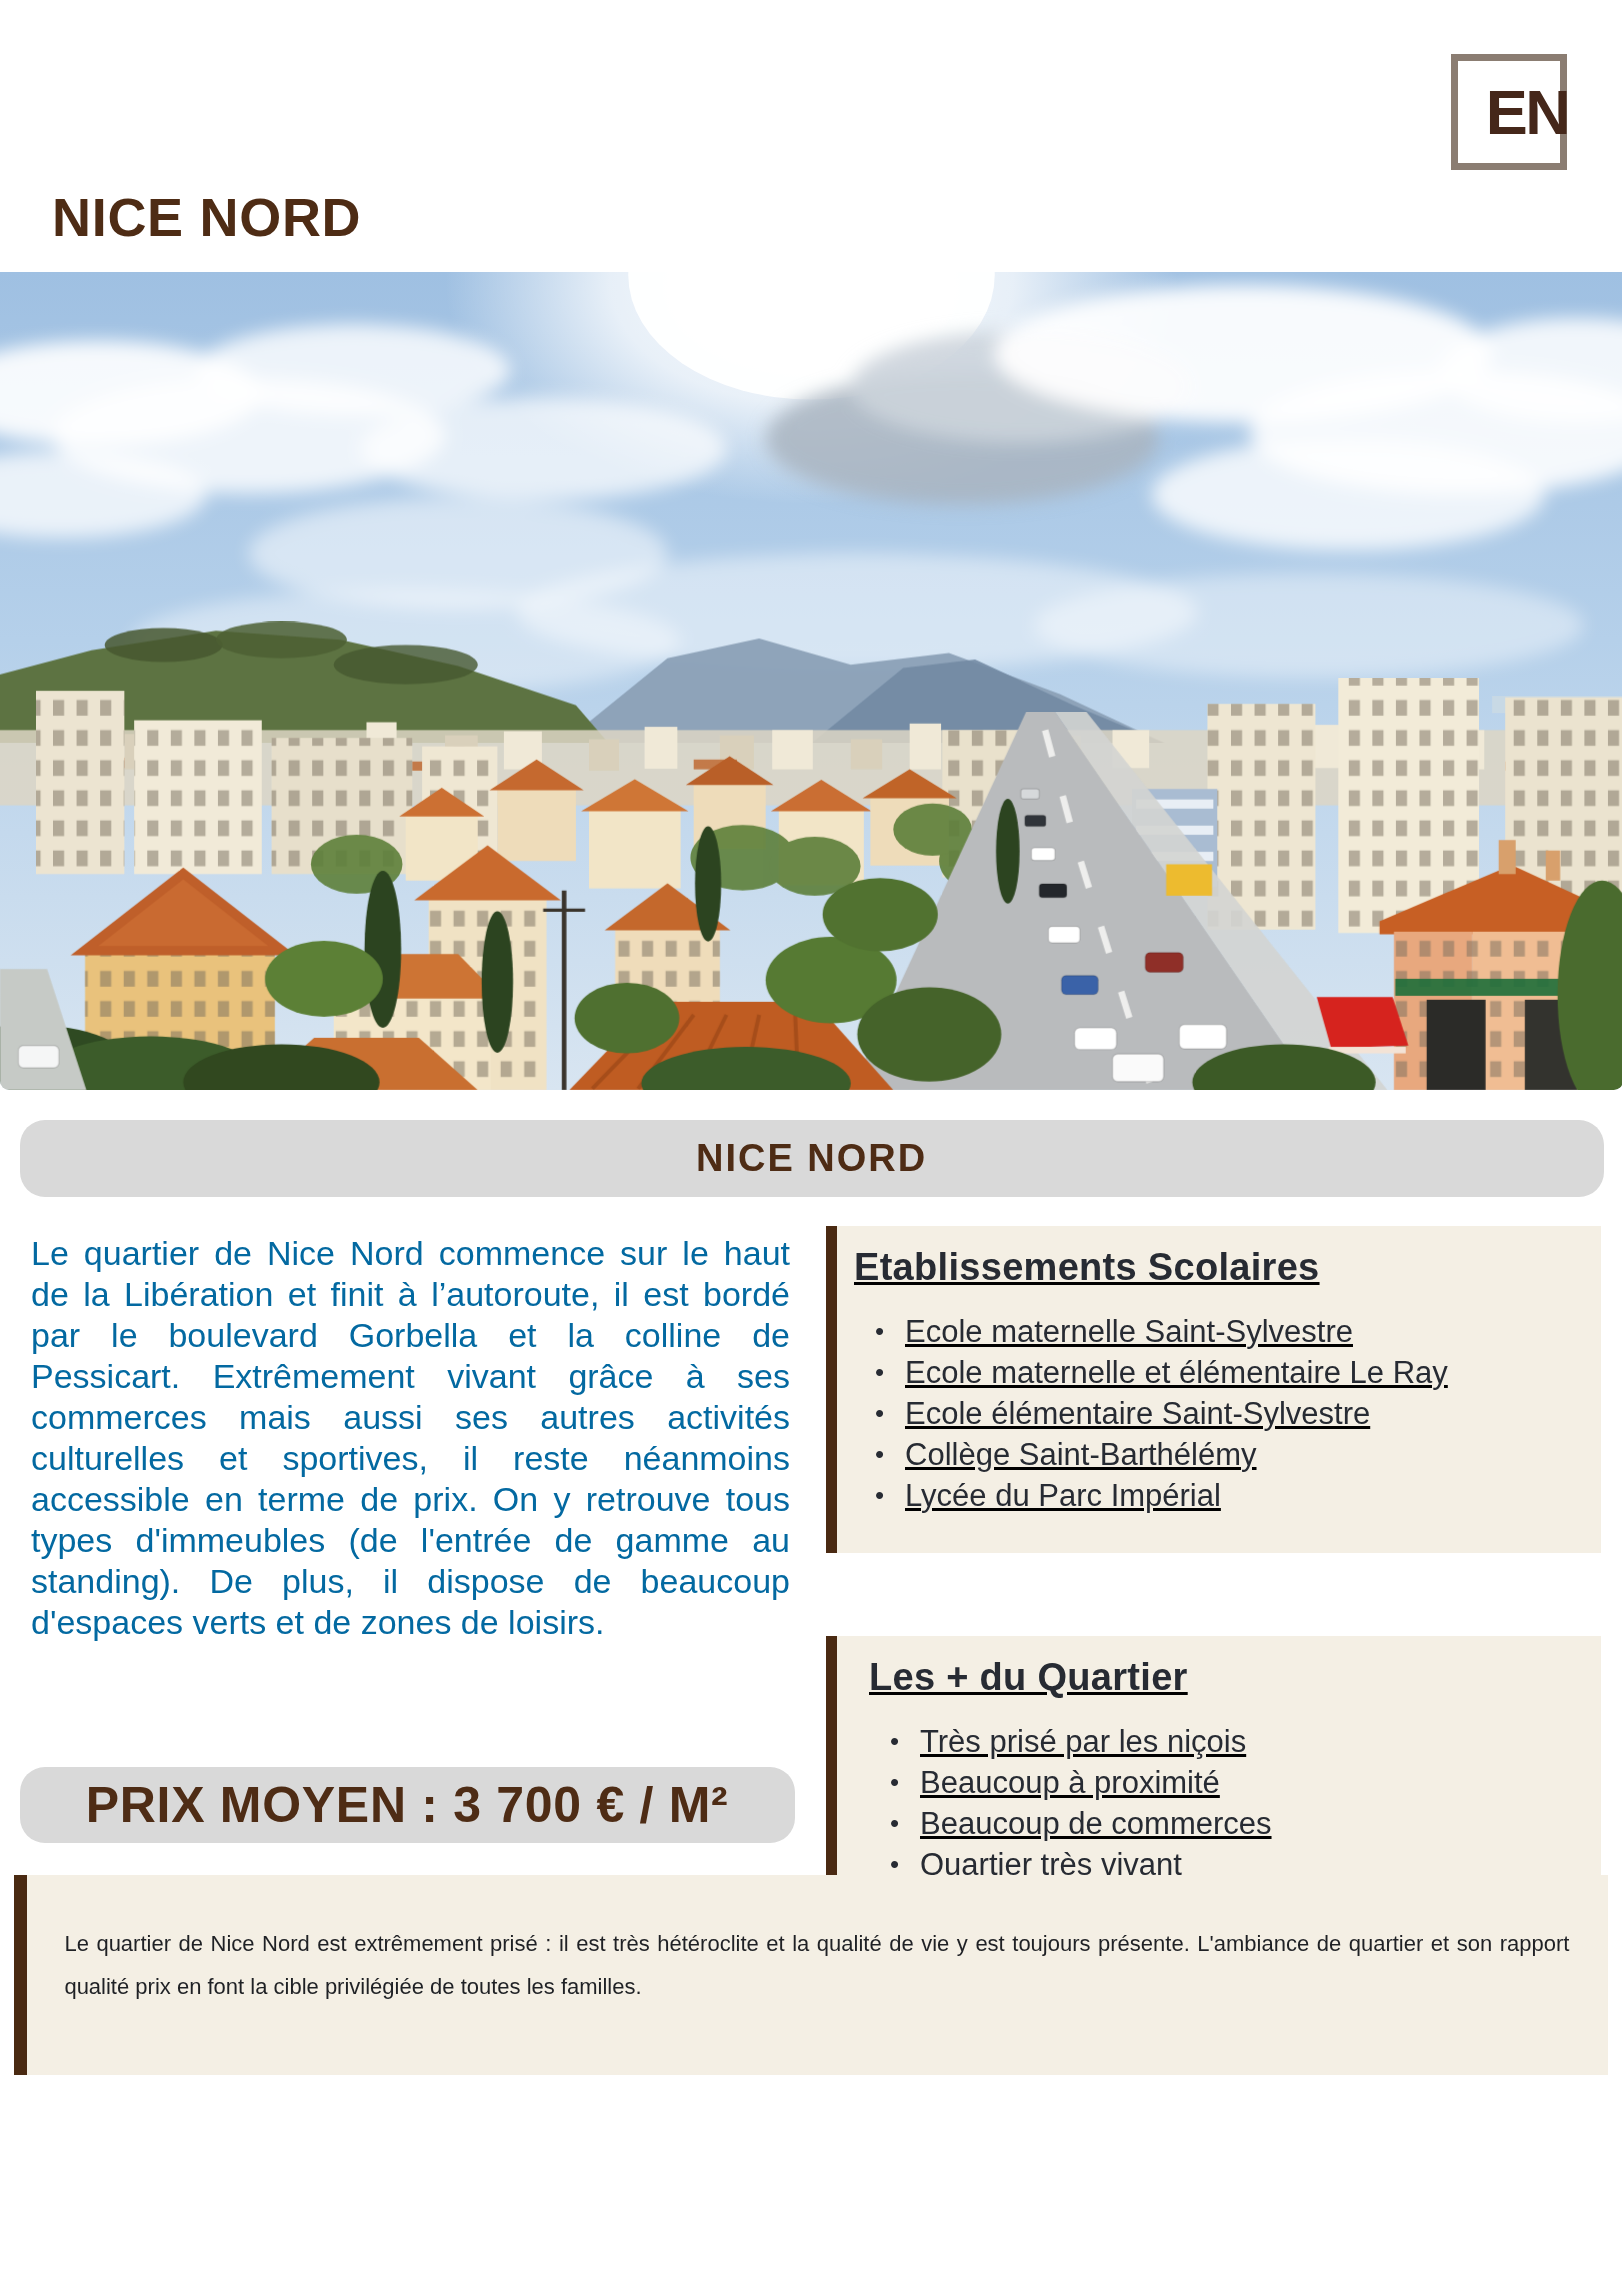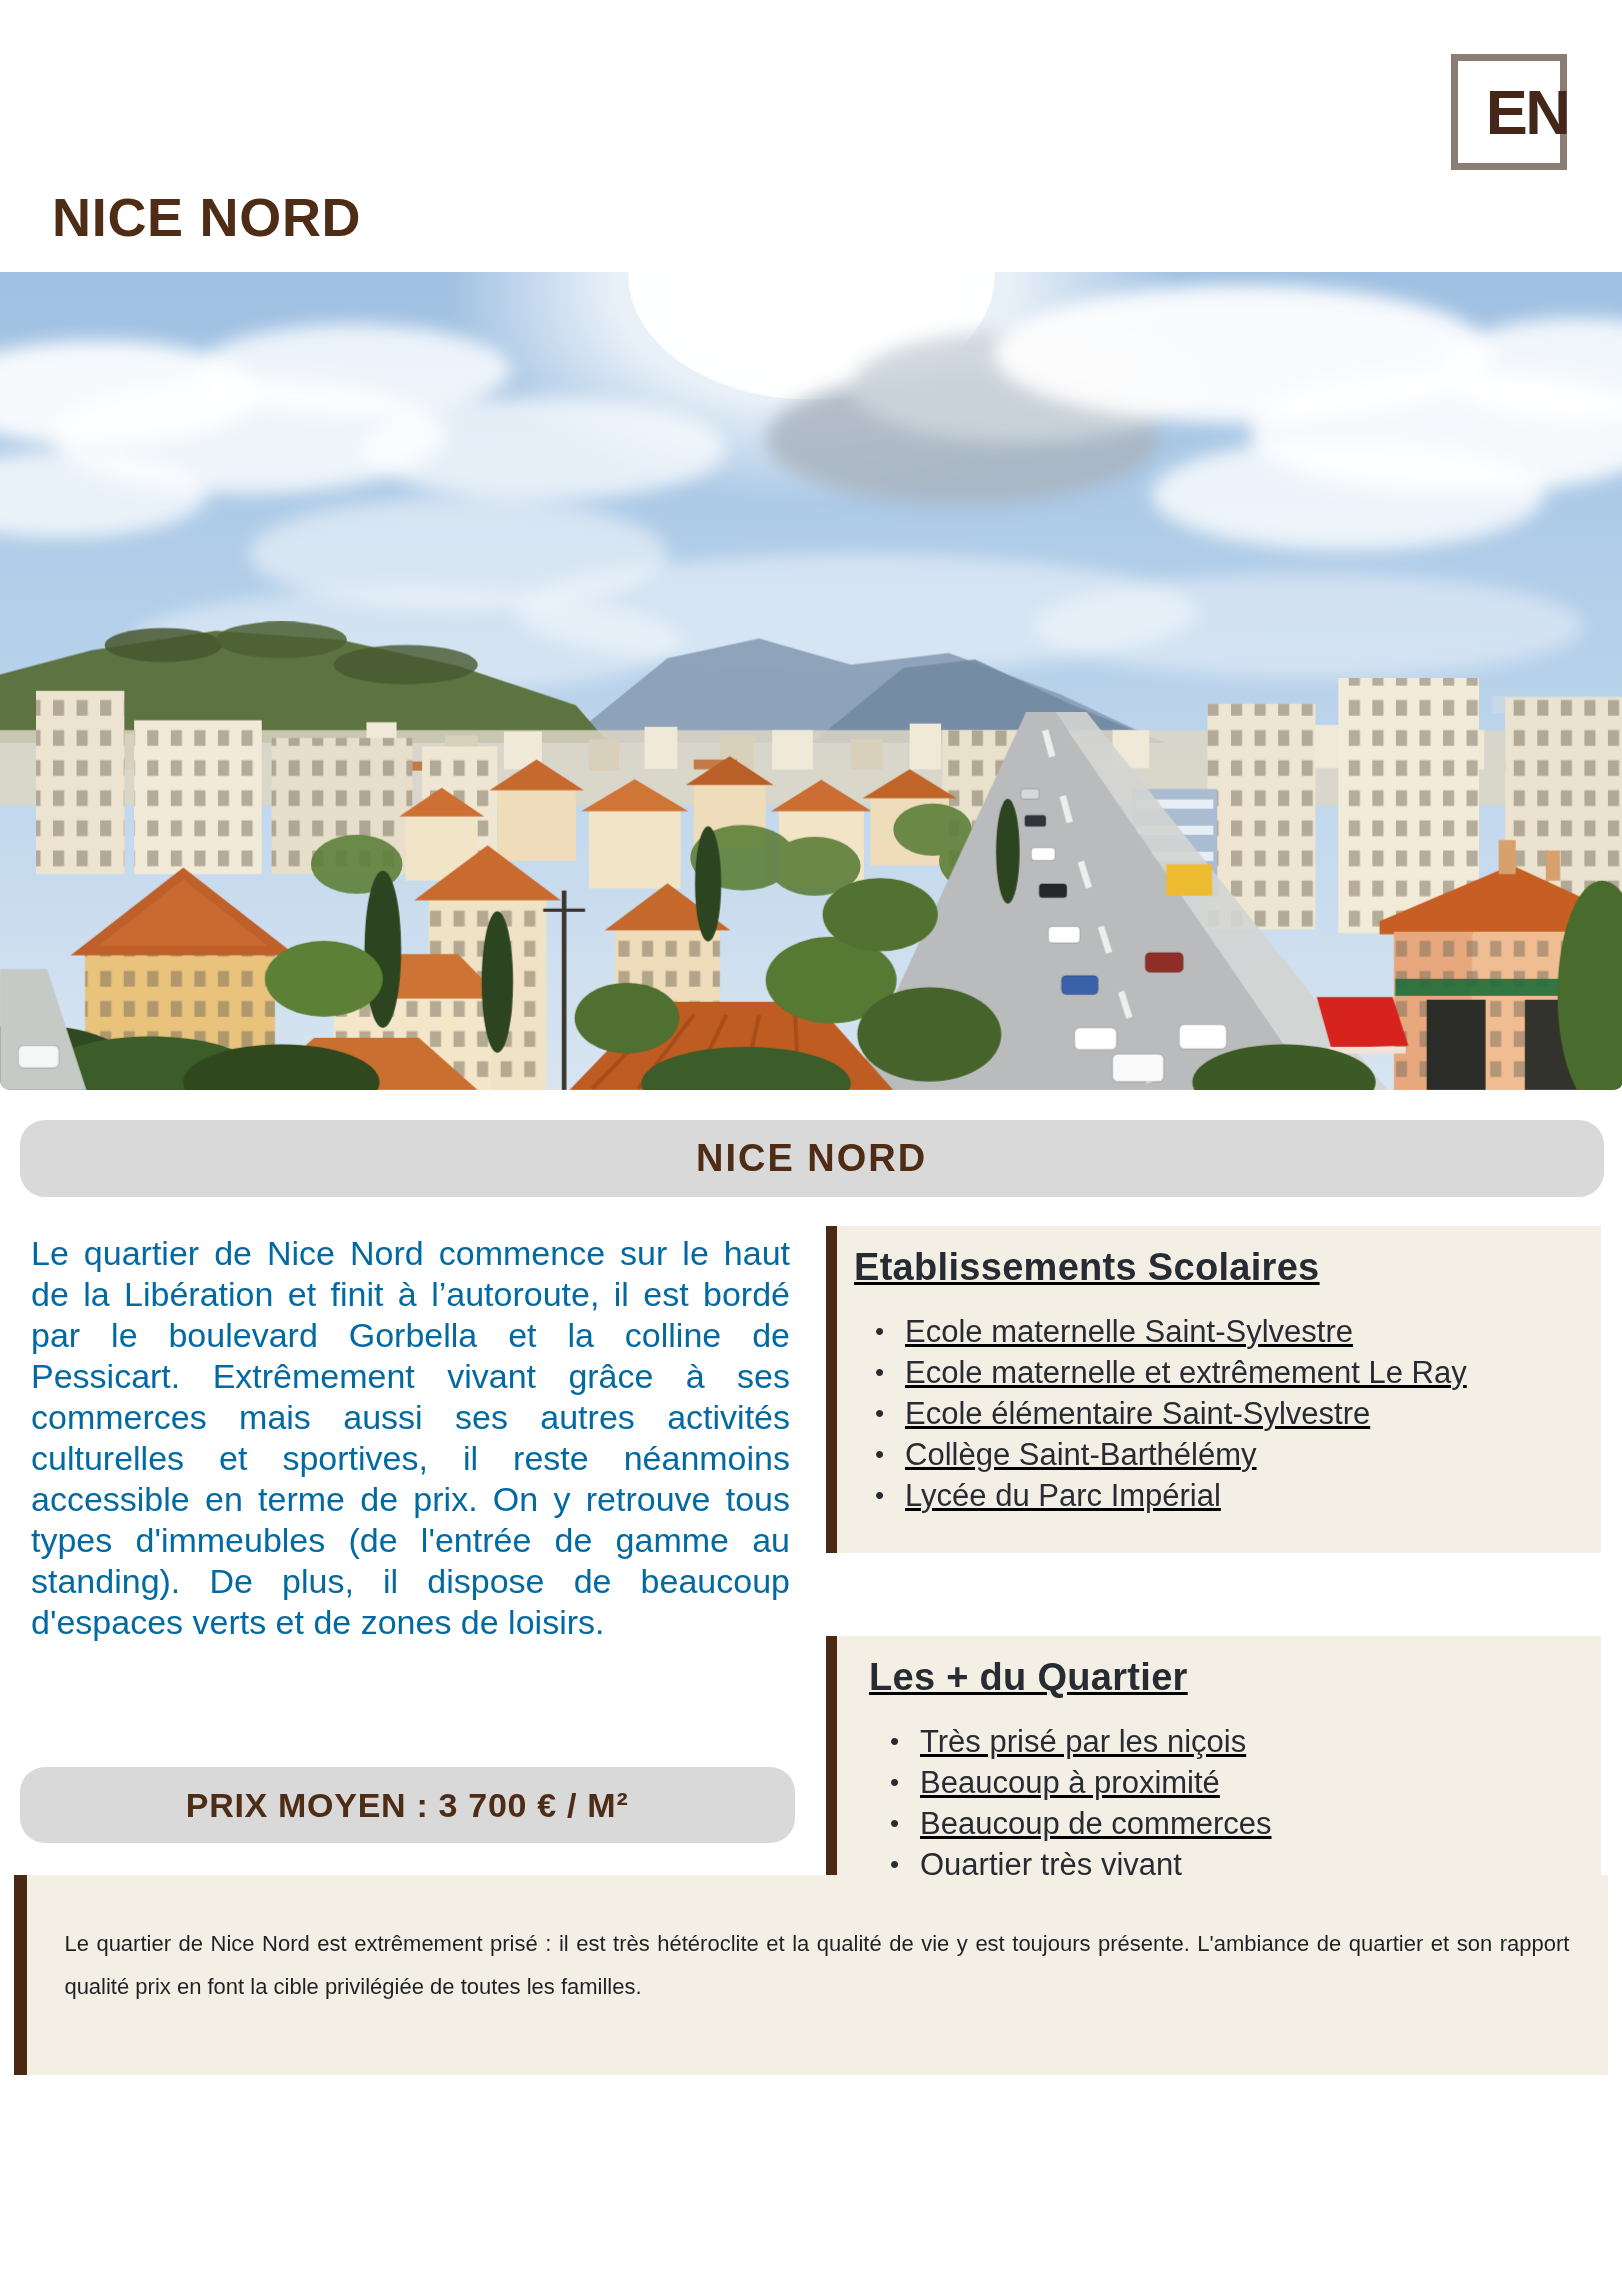--- a/index.html
+++ b/index.html
@@ -18,21 +18,21 @@
 
   
   .hero{position:absolute;left:0;top:272px;width:1623px;height:818px;overflow:hidden;
         border-radius:0 0 9.2px 9.2px;}
   .hero svg{display:block;width:100%;height:100%;}
 
   
   .pill{position:absolute;background:#d9d9d9;border-radius:25px;display:flex;
         align-items:center;justify-content:center;color:#4e2c15;font-weight:800;}
   .pill.section{left:19.6px;top:1120px;width:1584px;height:77px;font-size:38px;letter-spacing:2px;}
-  .pill.price{left:19.6px;top:1767px;width:775px;height:76px;font-size:34px;letter-spacing:0.7px;}
+  .pill.price{left:19.6px;top:1767px;width:775px;height:76px;font-size:50px;letter-spacing:0.7px;}
 
   
   .desc{position:absolute;left:31px;top:1233px;width:759px;font-size:34px;line-height:41px;
         color:#0369a1;text-align:justify;font-weight:500;}
 
   
   .box{position:absolute;left:826px;width:775px;background:#f4efe4;
        border-left:11.8px solid #4a2a12;box-sizing:border-box;padding:19.6px 26px 0 17px;text-decoration:underline;}
   .box.schools{top:1226px;height:327px;}
   .box.advantages{top:1636px;height:266px;padding-left:32px;}
@@ -274,21 +274,21 @@
   <div class="pill section">
     <span>NICE NORD</span>
   </div>
 
   <div class="desc">Le quartier de Nice Nord commence sur le haut de la Libération et finit à l’autoroute, il est bordé par le boulevard Gorbella et la colline de Pessicart. Extrêmement vivant grâce à ses commerces mais aussi ses autres activités culturelles et sportives, il reste néanmoins accessible en terme de prix. On y retrouve tous types d'immeubles (de l'entrée de gamme au standing). De plus, il dispose de beaucoup d'espaces verts et de zones de loisirs.</div>
 
   <div class="box schools">
     <h3>Etablissements Scolaires</h3>
     <ul>
       <li>Ecole maternelle Saint-Sylvestre</li>
-      <li>Ecole maternelle et extrêmement Le Ray</li>
+      <li>Ecole maternelle et élémentaire Le Ray</li>
       <li>Ecole élémentaire Saint-Sylvestre</li>
       <li>Collège Saint-Barthélémy</li>
       <li>Lycée du Parc Impérial</li>
     </ul>
   </div>
 
   <div class="box advantages">
     <h3>Les + du Quartier</h3>
     <ul>
       <li>Très prisé par les niçois</li>

